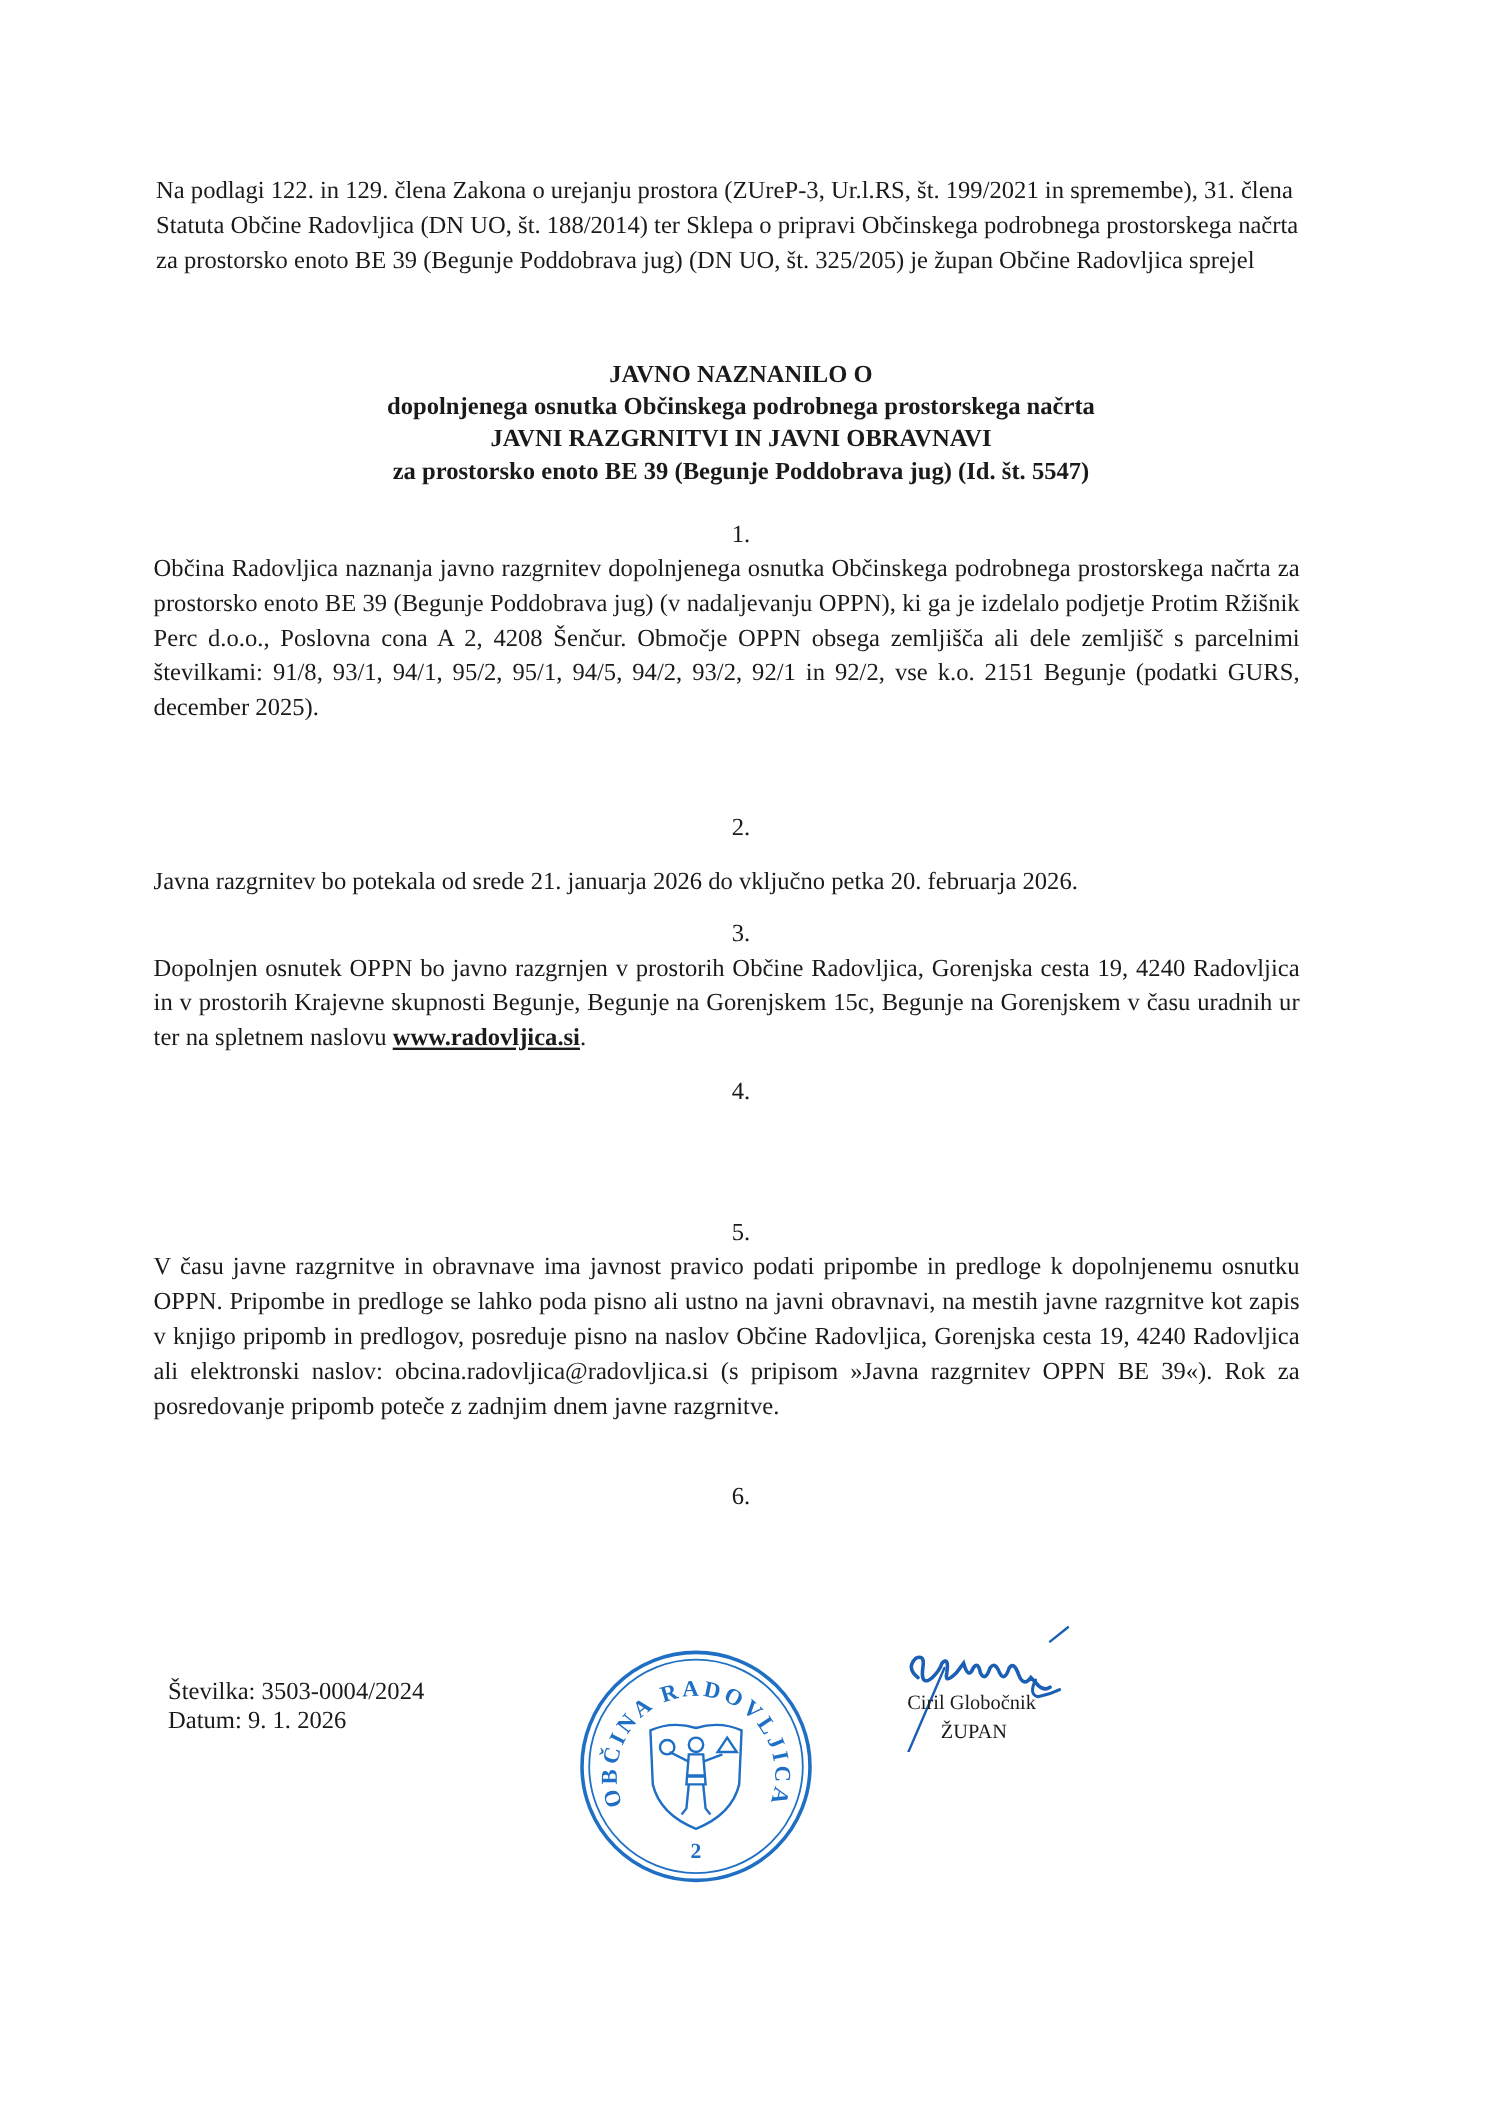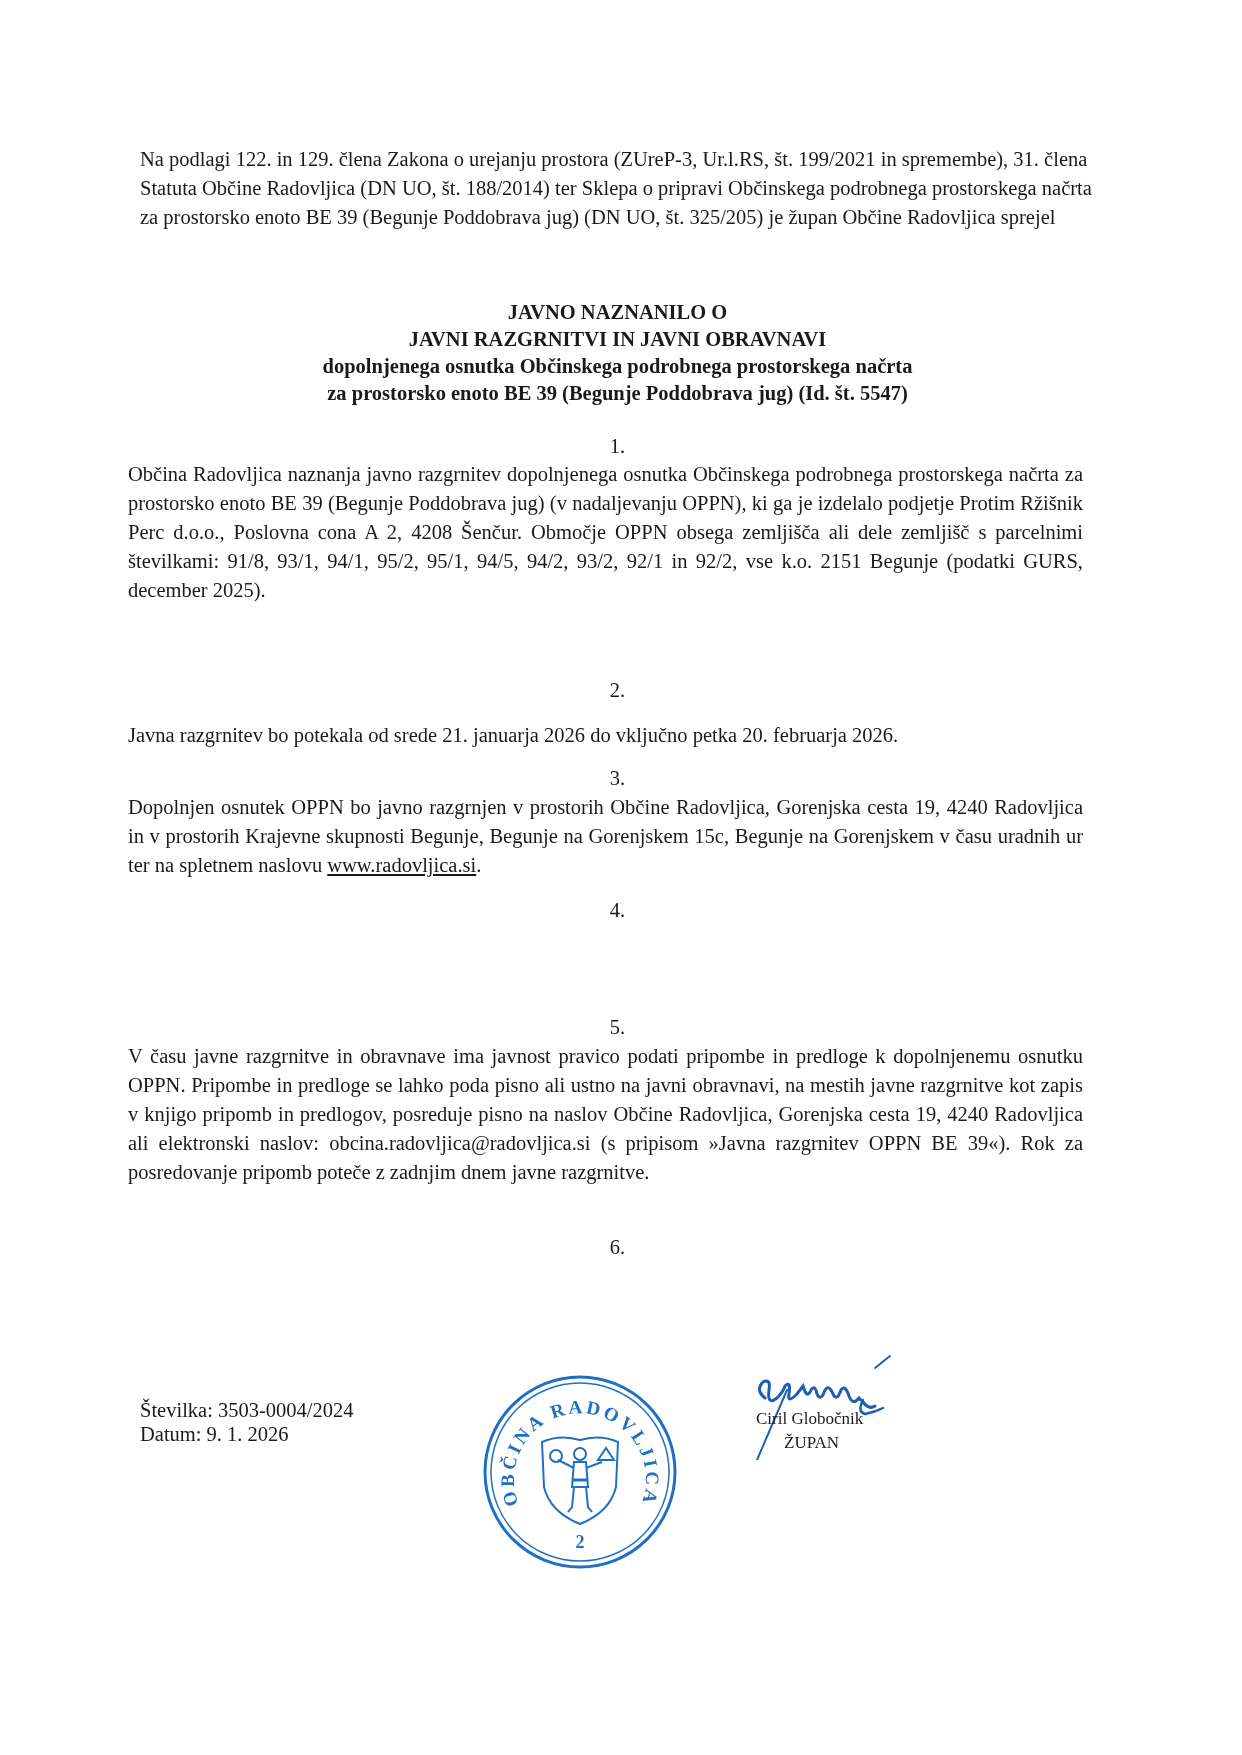--- a/index.html
+++ b/index.html
@@ -1,41 +1,41 @@
 <!DOCTYPE html>
 <html><head>
 <meta charset="utf-8">
 <style>
   html, body { margin: 0; padding: 0; background: #ffffff; }
   body { width: 1242px; height: 1755px; position: relative; overflow: hidden; font-family: "Liberation Serif", "DejaVu Serif", serif; color: #1a1a1a; }
   .page { position: absolute; left: 0; top: 0; width: 1242px; height: 1755px; }
-  .text { position: absolute; left: 140px; width: 955px; font-size: 20.5px; line-height: 29px; text-align: justify; }
+  .text { position: absolute; left: 130px; width: 955px; font-size: 20.5px; line-height: 29px; text-align: justify; }
   .intro { top: 145px; text-align: left; }
   .heading { position: absolute; left: 140px; width: 955px; top: 287px; text-align: center; font-weight: bold; font-size: 20.5px; line-height: 27px; margin-top: 12px; }
   .num { position: absolute; left: 140px; width: 955px; text-align: center; font-size: 20.5px; line-height: 29px; }
   .para { position: absolute; left: 128px; width: 955px; font-size: 20.5px; line-height: 29px; text-align: justify; }
   .para.left { text-align: left; margin-top: 16px; }
-  .link { text-decoration: underline; color: #1a1a1a; }
+  .link { text-decoration: underline; color: #1a1a1a; font-weight: bold; }
   .meta { position: absolute; left: 140px; top: 1350px; font-size: 20.5px; line-height: 24px; margin-top: 48px; }
   .stamp { position: absolute; left: 480px; top: 1372px; width: 200px; height: 200px; }
   .signature { position: absolute; left: 745px; top: 1350px; width: 230px; height: 110px; }
   .signer { position: absolute; left: 756px; top: 1407px; font-size: 17px; line-height: 24px; }
   .signer .title { padding-left: 28px; }
 </style>
 </head>
 <body>
 
 <div class="page">
 
   <div class="text intro">Na podlagi 122. in 129. člena Zakona o urejanju prostora (ZUreP-3, Ur.l.RS, št. 199/2021 in spremembe), 31. člena Statuta Občine Radovljica (DN UO, št. 188/2014) ter Sklepa o pripravi Občinskega podrobnega prostorskega načrta za prostorsko enoto BE 39 (Begunje Poddobrava jug) (DN UO, št. 325/205) je župan Občine Radovljica sprejel</div>
 
   <div class="heading">
     <div>JAVNO NAZNANILO O</div>
+    <div>dopolnjenega osnutka Občinskega podrobnega prostorskega načrta</div>
     <div>JAVNI RAZGRNITVI IN JAVNI OBRAVNAVI</div>
-    <div>dopolnjenega osnutka Občinskega podrobnega prostorskega načrta</div>
     <div>za prostorsko enoto BE 39 (Begunje Poddobrava jug) (Id. št. 5547)</div>
   </div>
 
   <div class="num" style="top:432px">1.</div>
   <div class="para" style="top:460px">Občina Radovljica naznanja javno razgrnitev dopolnjenega osnutka Občinskega podrobnega prostorskega načrta za prostorsko enoto BE 39 (Begunje Poddobrava jug) (v nadaljevanju OPPN), ki ga je izdelalo podjetje Protim Ržišnik Perc d.o.o., Poslovna cona A 2, 4208 Šenčur. Območje OPPN obsega zemljišča ali dele zemljišč s parcelnimi številkami: 91/8, 93/1, 94/1, 95/2, 95/1, 94/5, 94/2, 93/2, 92/1 in 92/2, vse k.o. 2151 Begunje (podatki GURS, december 2025).</div>
 
   <div class="num" style="top:676px">2.</div>
   <div class="para left" style="top:705px">Javna razgrnitev bo potekala od srede 21. januarja 2026 do vključno petka 20. februarja 2026.</div>
 
   <div class="num" style="top:764px">3.</div>

